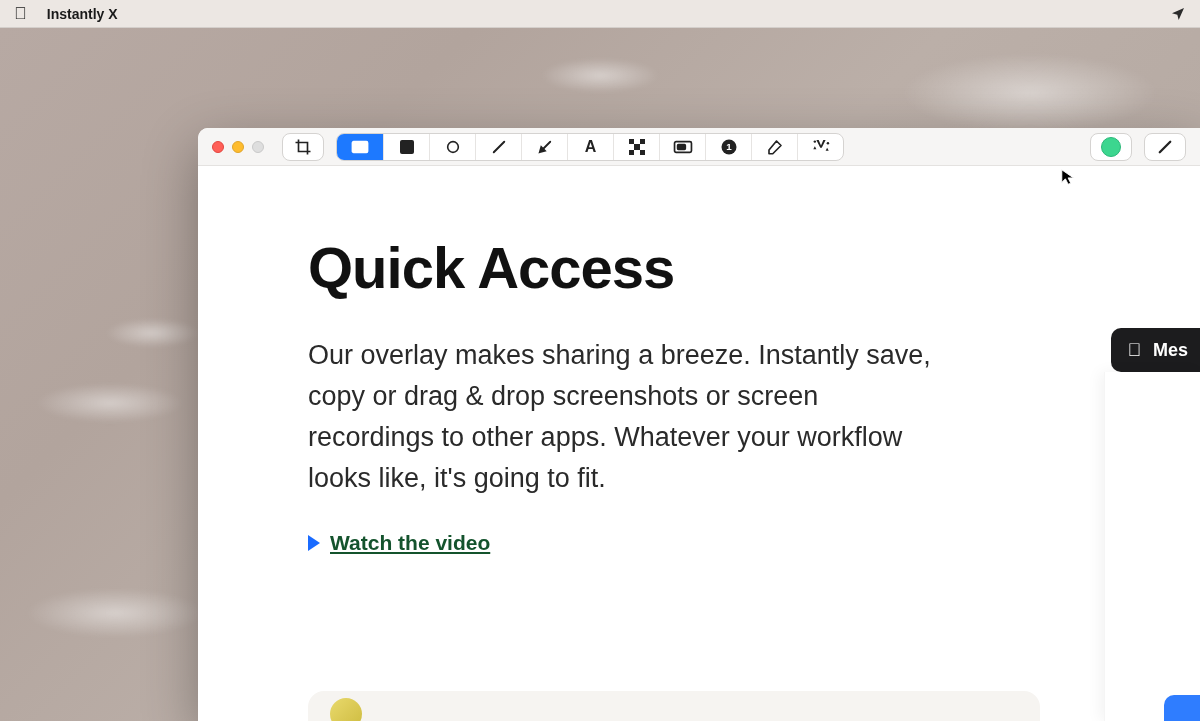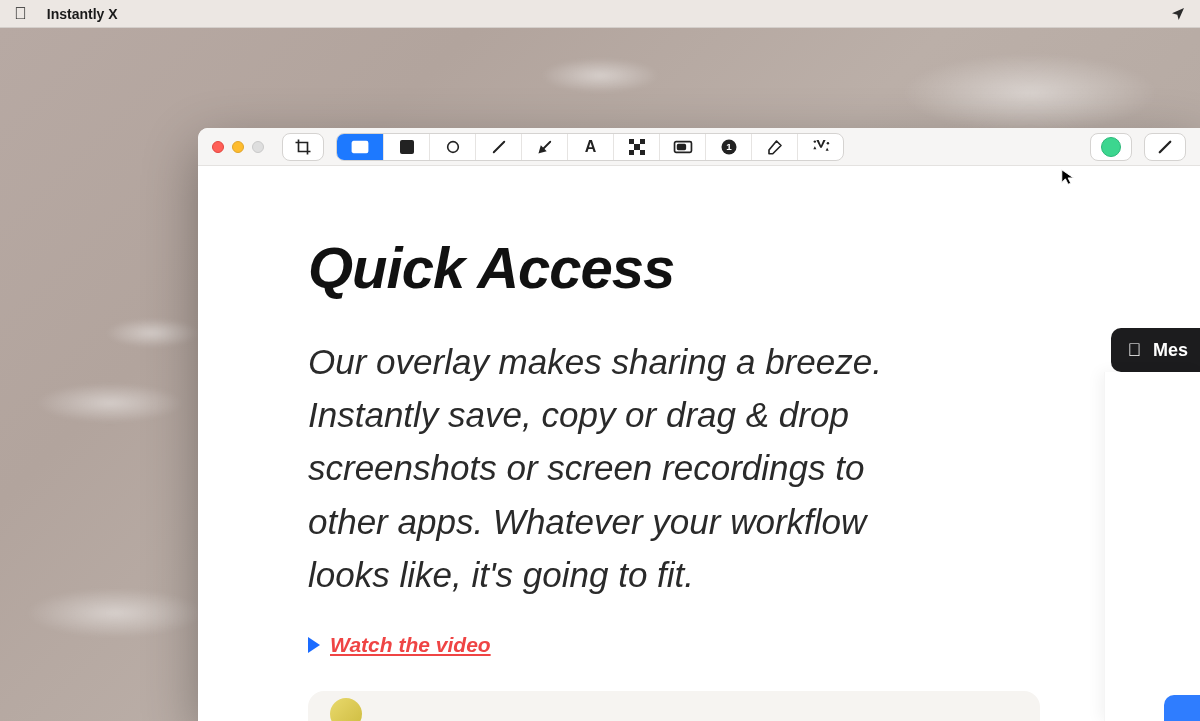--- a/index.html
+++ b/index.html
@@ -98,41 +98,40 @@
   }
 
   svg{display:block;}
 
   
   .content{
     padding: 68px 0 15px 110px;
     color:#111;
     position:relative;
     height:calc(100% - 38px);
-    font-style:italic;
   }
   .content h1{
     font-size:58px;
     font-weight:800;
     letter-spacing:-1px;
     margin-bottom:34px;
   }
   .content p{
-    font-size:35px;
+    font-size:27px;
     line-height:1.52;
     color:#2a2a2a;
     max-width:640px;
     font-weight:400;
     margin-bottom:32px;
   }
   .watch{
     display:inline-flex;
     align-items:center;
     gap:10px;
-    color:#ef4444;
+    color:#14532d;
     font-weight:700;
     font-size:21px;
   }
   .watch .play{
     width:0;height:0;
     border-left:12px solid #1a6bff;
     border-top:8px solid transparent;
     border-bottom:8px solid transparent;
   }
 

